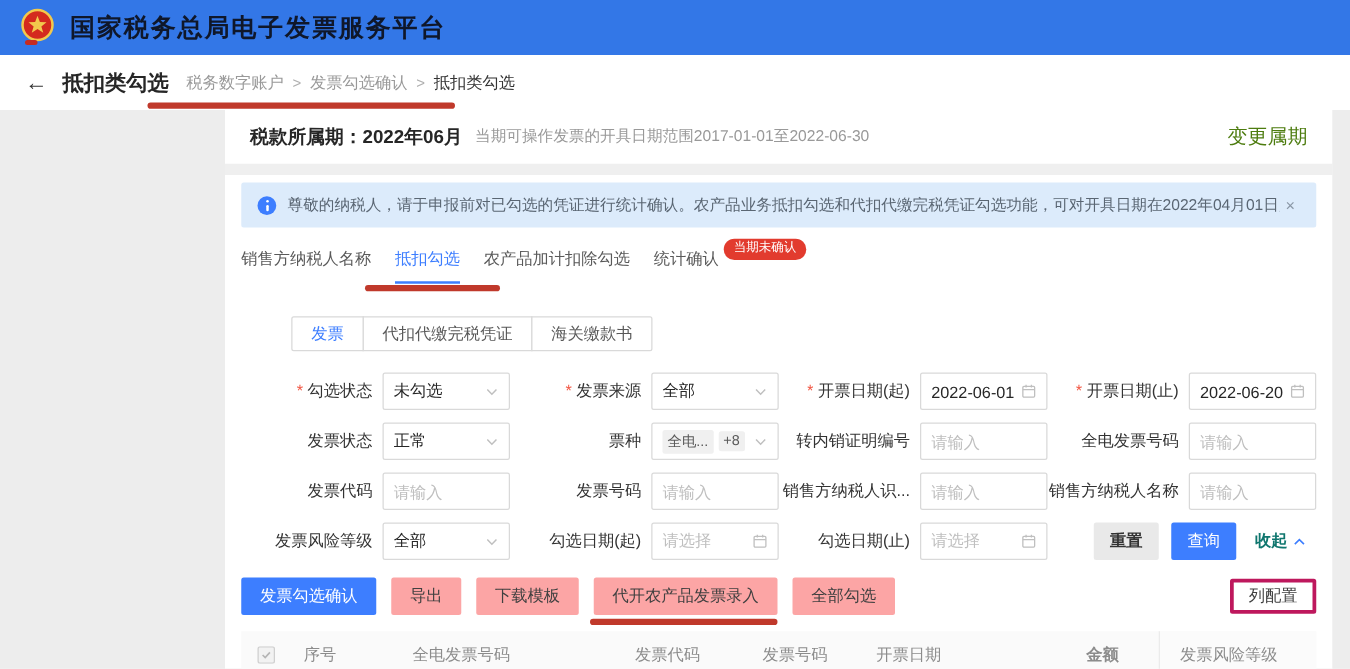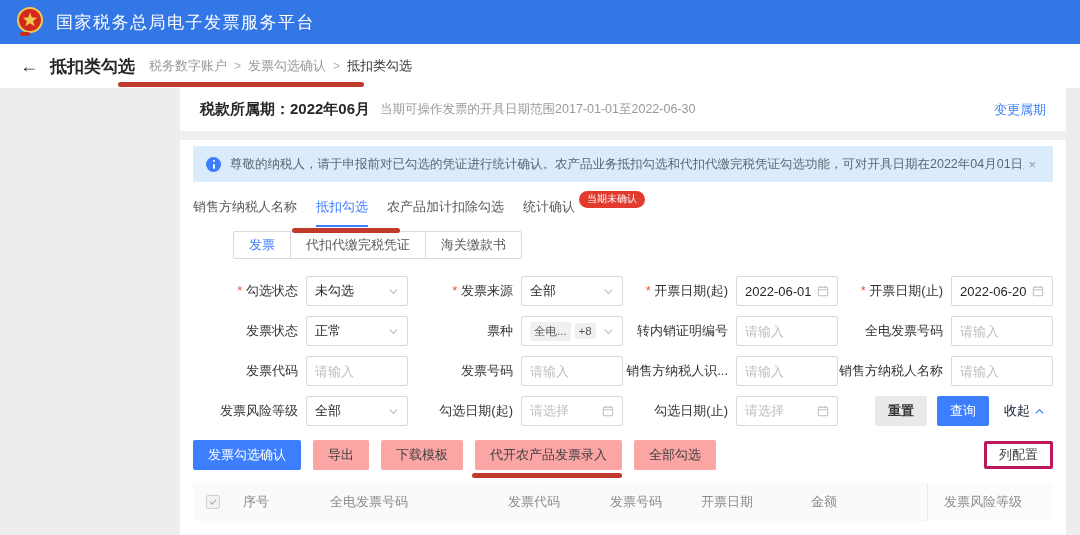--- a/index.html
+++ b/index.html
@@ -4,61 +4,61 @@
 <style>
   * { box-sizing: border-box; }
   body {
     margin: 0; width: 1080px; height: 535px; overflow: hidden;
     background: #ededed; font-family: "Liberation Sans", sans-serif;
     -webkit-font-smoothing: antialiased;
   }
   
   .topbar { height: 44px; background: #3377e7; display: flex; align-items: center; padding-left: 14px; }
   .logo { width: 32px; height: 32px; flex: 0 0 auto; }
-  .topbar-title { color: #ffffff; font-size: 17px; margin-left: 10px; letter-spacing: 1.5px; font-weight: 400; }
+  .topbar-title { color: #0f172a; font-size: 20px; margin-left: 10px; letter-spacing: 1.5px; font-weight: 700; }
   
   .pagebar { height: 44px; background: #fff; display: flex; align-items: center; padding: 0 20px; position: relative; }
   .back { font-size: 18px; color: #333; cursor: pointer; line-height: 1; }
   .page-title { font-size: 17px; font-weight: bold; color: #262626; margin: 0 14px 0 12px; }
   .crumbs { display: flex; align-items: center; font-size: 13px; }
   .crumb { color: #999; cursor: pointer; }
   .crumb.current { color: #333; cursor: default; }
   .crumb-sep { color: #b0b0b0; margin: 0 7px; font-size: 12px; }
   .annotation { background: #c0392b; border-radius: 3px; height: 5px; position: absolute; }
   .annotation-1 { left: 118px; top: 38px; width: 246px; }
   
   .bodyrow { display: flex; height: 447px; }
   .left-gutter { width: 180px; background: #ededed; }
   .right-gutter { width: 14px; background: #ededed; }
   .main { width: 886px; background: #fff; display: flex; flex-direction: column; }
   
   .period-bar { height: 43px; display: flex; align-items: center; padding: 0 20px; flex: 0 0 auto; }
   .period-label, .period-value { font-size: 15px; font-weight: bold; color: #262626; }
   .period-hint { font-size: 12.5px; color: #999; margin-left: 10px; }
-  .change-link { margin-left: auto; color: #3b82f6; font-size: 13px; cursor: pointer; }
+  .change-link { margin-left: auto; color: #4d7c0f; font-size: 16px; cursor: pointer; }
   .gray-gap { height: 9px; background: #efefef; flex: 0 0 auto; }
   .content { flex: 1; padding: 6px 13px 0; }
   
   .banner { height: 36px; background: #dcebfb; border-radius: 2px; display: flex; align-items: center; padding: 0 13px; }
   .info-icon { width: 15px; height: 15px; border-radius: 50%; background: #3d7eff; position: relative; flex: 0 0 auto; }
   .info-icon i { position: absolute; left: 6.5px; width: 2px; background: #fff; border-radius: 1px; }
   .info-icon .dot { top: 3px; height: 2.5px; }
   .info-icon .bar { top: 7px; height: 5px; }
   .banner-text { font-size: 12.5px; color: #5a6673; margin-left: 9px; flex: 1; white-space: nowrap; overflow: hidden; }
   .banner-close { color: #8a97a6; font-size: 13px; cursor: pointer; padding: 2px 4px; }
   
   .tabs { display: flex; margin-top: 16px; }
   .tab { font-size: 13px; color: #595959; margin-right: 19px; padding-bottom: 11px; position: relative; cursor: pointer; white-space: nowrap; }
   .tab.active { color: #3d7eff; }
   .tab-underline { position: absolute; left: 0; right: 0; bottom: 0; height: 2px; background: #3d7eff; }
   .annotation-2 { left: -24px; bottom: -6px; width: 108px; }
   .badge { position: absolute; left: calc(100% + 4px); top: -7px; background: #e23b2e; color: #fff;
            font-size: 10px; line-height: 1; padding: 3px 8px 4px; border-radius: 9px; white-space: nowrap; }
   
-  .subtabs { display: flex; margin-top: 4px; padding-left: 40px; }
+  .subtabs { display: flex; margin-top: 26px; padding-left: 40px; }
   .subtab { height: 28px; line-height: 26px; padding: 0 15px; border: 1px solid #d9d9d9; background: #fff;
             font-size: 13px; color: #595959; margin-left: -1px; cursor: pointer; }
   .subtab:first-child { margin-left: 0; border-radius: 2px 0 0 2px; }
   .subtab:last-child { border-radius: 0 2px 2px 0; }
   .subtab.active { color: #3d7eff; z-index: 1; position: relative; }
   
   .filter-grid { margin-top: 12px; }
   .frow { display: flex; height: 40px; align-items: center; }
   .fcell { width: 215px; display: flex; align-items: center; justify-content: flex-end; }
   .f-label { font-size: 13px; color: #333; margin-right: 8px; white-space: nowrap; overflow: hidden; }
@@ -69,39 +69,39 @@
   .control .val.ph { color: #bfbfbf; }
   .control svg { flex: 0 0 auto; color: #bfbfbf; }
   input.control { cursor: text; padding: 0 8px; outline: none; }
   input.control::placeholder { color: #bfbfbf; }
   .tag { background: #f0f0f0; color: #595959; font-size: 11.5px; padding: 2px 4px; border-radius: 2px; margin-right: 4px; white-space: nowrap; }
   .factions { flex: 1; display: flex; align-items: center; justify-content: flex-end; padding-right: 8px; }
   .btn { height: 30px; border: none; border-radius: 2px; font-size: 13px; display: inline-flex;
          align-items: center; justify-content: center; cursor: pointer; font-family: inherit; }
   .btn-reset { width: 52px; background: #e9e9e9; color: #333; font-weight: bold; }
   .btn-query { width: 52px; background: #3d7eff; color: #fff; margin-left: 10px; }
-  .collapse-link { color: #0f172a; font-size: 13px; margin-left: 15px; display: inline-flex; align-items: center; cursor: pointer; }
+  .collapse-link { color: #0f766e; font-size: 13px; margin-left: 15px; display: inline-flex; align-items: center; cursor: pointer; font-weight: bold; }
   .collapse-link svg { margin-left: 4px; }
   
   .actions-row { display: flex; align-items: center; margin-top: 9px; }
   .btn-primary-lg { background: #3d7eff; color: #fff; padding: 0 15px; }
   .btn-light { background: #fca5a5; color: #404040; padding: 0 15px; margin-left: 12px; position: relative; }
   .annotation-3 { left: -3px; bottom: -8px; width: 150px; }
   .btn-outline { background: #fff; border: 3px solid #be185d; color: #404040; padding: 0 12px; height: 28px; margin-left: auto; }
   
   .table-header { display: flex; margin-top: 13px; height: 38px; background: #fafafa; align-items: center;
                   font-size: 13px; color: #8c8c8c; }
   .th { padding-left: 10px; white-space: nowrap; overflow: hidden; }
   .th-check { width: 40px; padding: 0; display: flex; justify-content: center; }
   .th-seq { width: 87px; }
   .th-qdno { width: 178px; }
   .th-code { width: 102px; }
   .th-no { width: 91px; }
   .th-date { width: 110px; }
-  .th-amount { flex: 1; padding-right: 32px; }
+  .th-amount { flex: 1; text-align: right; padding-right: 32px; font-weight: bold; }
   .th-risk { width: 126px; height: 38px; display: flex; align-items: center; padding-left: 16px;
              border-left: 1px solid #ebebeb; background: #fbfbfb; }
   .checkbox { width: 14px; height: 14px; border: 1px solid #cfcfcf; border-radius: 2px; background: #f2f2f2;
               display: flex; align-items: center; justify-content: center; cursor: pointer; }
 </style>
 </head>
 <body>
 
 <div class="topbar">
   <svg class="logo" viewBox="0 0 32 32">

